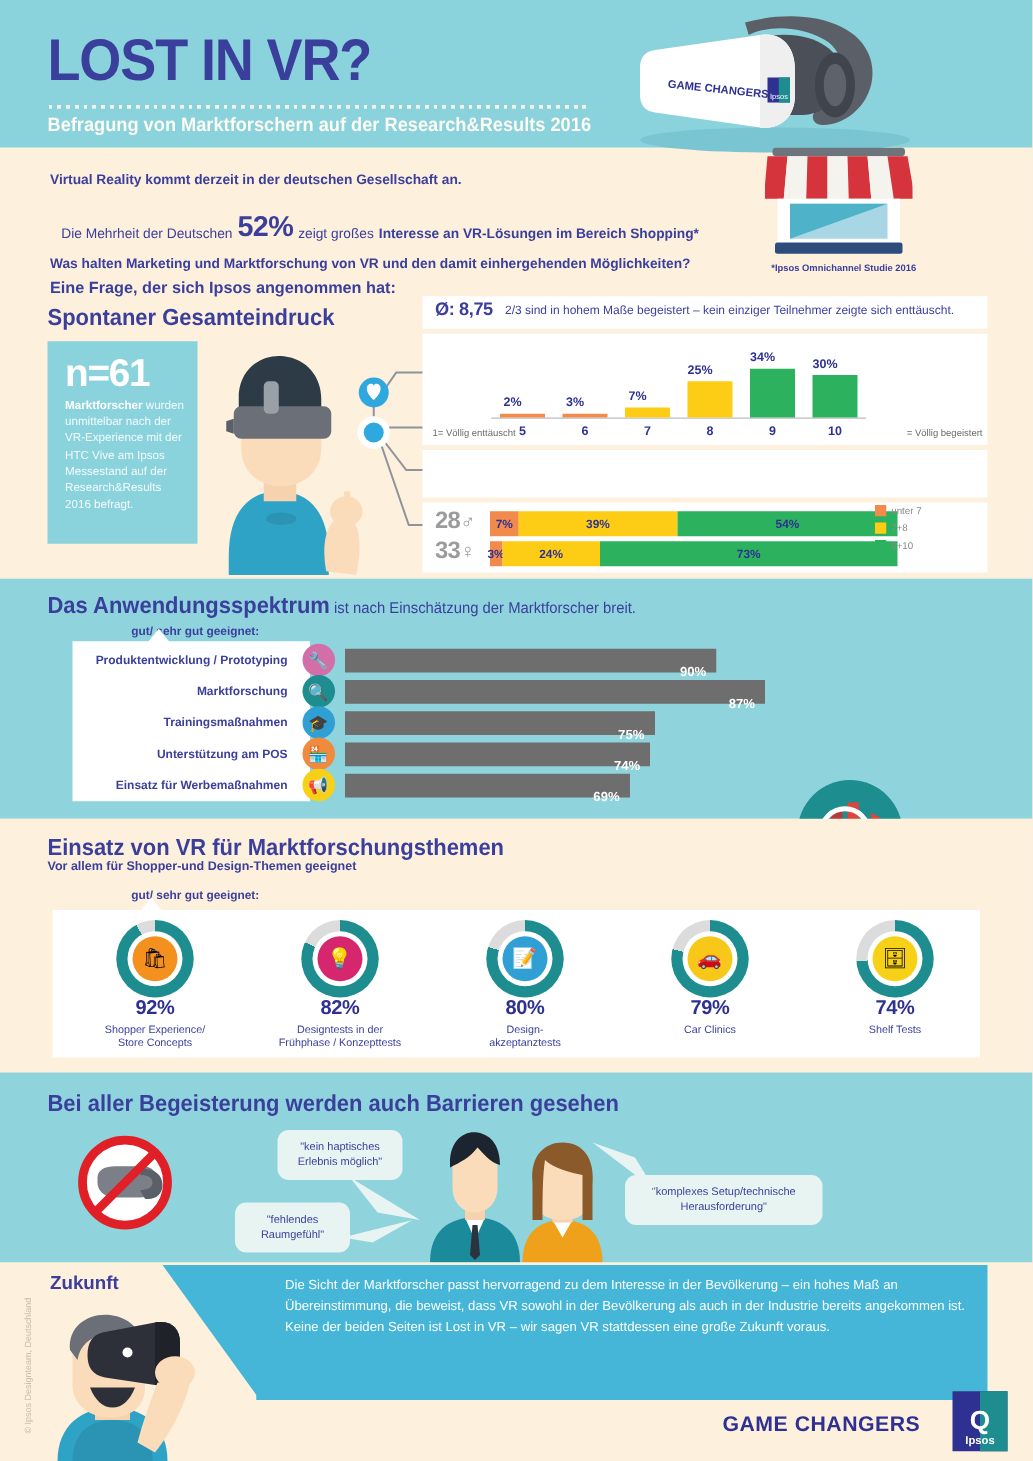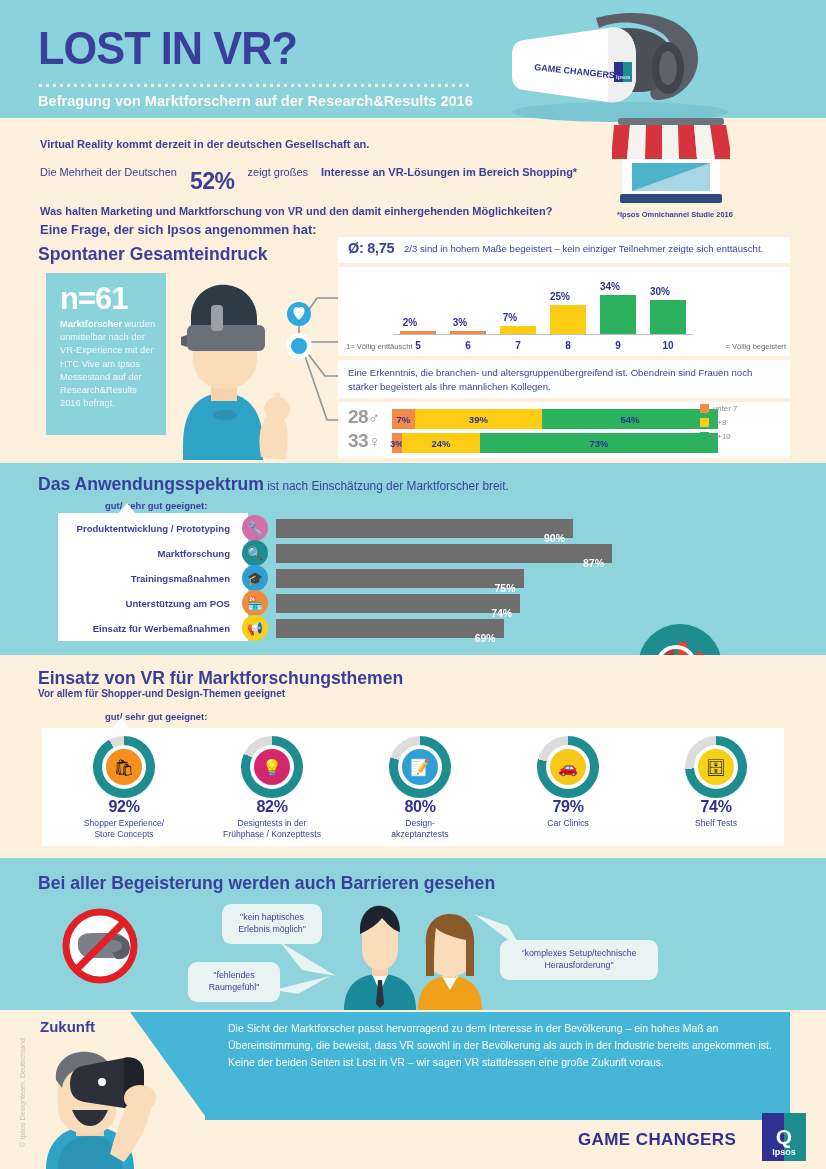--- a/index.html
+++ b/index.html
@@ -42,36 +42,36 @@
   
   #shop{position:absolute;left:612px;top:118px;width:118px;height:92px;}
   #shop-note{
     position:absolute;left:600px;top:210px;width:150px;text-align:center;
     font-size:7.5px;color:#3b3f9c;font-weight:bold;
   }
 
   
   #intro{position:absolute;left:40px;top:138px;width:560px;color:#3b3f9c;}
   .intro-l1{font-size:11px;font-weight:bold;margin-bottom:16px;}
-  .intro-l2{font-size:11px;display:flex;align-items:flex-start;gap:13px;flex-wrap:nowrap;}
+  .intro-l2{font-size:11px;display:flex;align-items:flex-end;gap:4px;flex-wrap:nowrap;margin-left:9px;}
   .intro-l2 .plain{font-weight:normal;}
   .intro-l2 .big{font-size:23px;font-weight:bold;letter-spacing:-.5px;position:relative;top:2px;}
   .intro-l2 .bold{font-weight:bold;}
   .intro-l3{font-size:11px;font-weight:bold;margin-top:12px;}
   .intro-l4{font-size:13px;font-weight:bold;margin-top:5px;}
   .sec-head{
     position:absolute;left:38px;
     font-size:18.5px;font-weight:bold;color:#3b3f9c;
     transform:scaleX(.95);transform-origin:left top;white-space:nowrap;
   }
   #sec1-head{top:243px;}
 
   #n61box{
     position:absolute;left:38px;top:273px;width:120px;height:162px;
-    background:#8ad2dc;color:#fff;padding:10px 10px 0 14px;box-sizing:border-box;margin-left:8px;
+    background:#8ad2dc;color:#fff;padding:10px 10px 0 14px;box-sizing:border-box;
   }
   #n61{font-size:31px;font-weight:bold;line-height:1;letter-spacing:-1px;}
   #n61text{font-size:9.3px;line-height:1.42;margin-top:4px;color:#f4fbfc;}
   #n61text b{color:#fff;}
 
   
   #person1{position:absolute;left:165px;top:275px;width:135px;height:185px;}
 
   
   #connect{position:absolute;left:255px;top:280px;width:90px;height:180px;}
@@ -311,21 +311,20 @@
       </div>
       <div class="bar-xlab" style="left: 262px;">9</div>
       <div class="bar-col" style="left: 312px; text-decoration: underline;">
         <div class="bval" style="bottom:37.5px">30%</div>
         <div class="bar" style="height:34.5px;background:#2cb15f"></div>
       </div>
       <div class="bar-xlab" style="left: 312px;">10</div>
     </div>
 
   <div class="card" id="notecard"></div>
-  <div id="notetext">Eine Erkenntnis, die branchen- und altersgruppenübergreifend ist. Obendrein sind Frauen noch stärker begeistert als Ihre männlichen Kollegen.</div>
 
   <div class="card" id="gendercard"></div>
   <div id="gender-rows">
       <div class="grow" style="top: 409px;">
         <div class="gnum">28<span class="gender-glyph">♂</span></div>
         <div class="gstack">
           <div class="gseg" style="width:7%;background:#f18a4a">7%</div>
           <div class="gseg" style="width:39%;background:#fccd14">39%</div>
           <div class="gseg" style="width:54%;background:#2cb15f">54%</div>
         </div>

